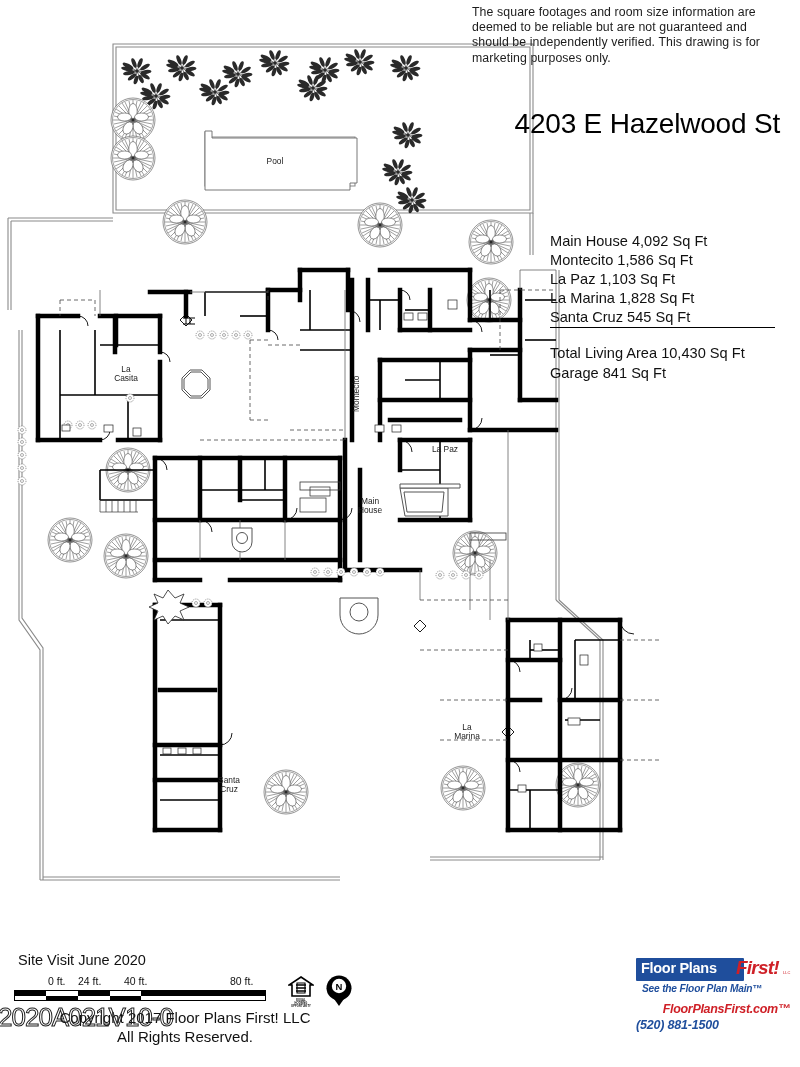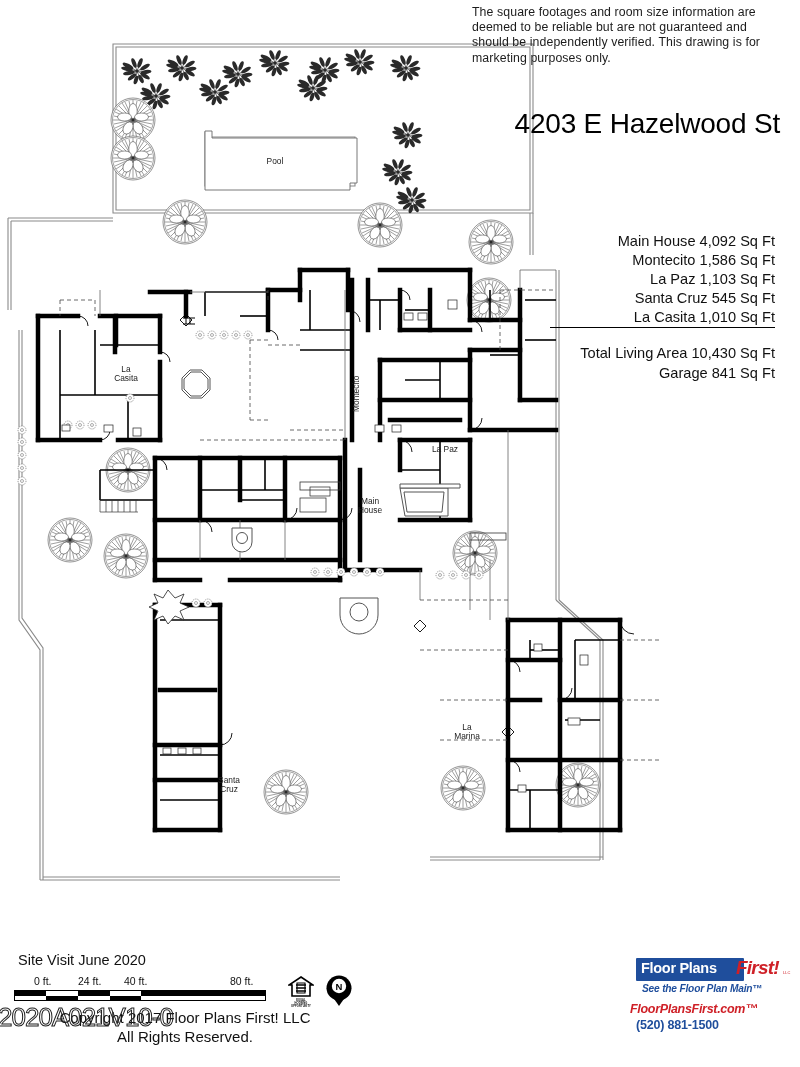--- a/index.html
+++ b/index.html
@@ -39,21 +39,21 @@
     letter-spacing: -.2px;
     color: #000;
     white-space: nowrap;
   }
 
   
   #areas {
     position: absolute;
     left: 550px; top: 232px;
     width: 225px;
-    text-align: right;
+    text-align: left;
     font-size: 14.6px;
     line-height: 19.1px;
     color: #111;
   }
   #areas .arow { white-space: nowrap; }
   #areas .total {
     border-top: 1.3px solid #000;
     padding-top: 16px;
   }
 
@@ -146,25 +146,25 @@
   }
   #logotm { position:absolute; left: 147px; top: 12px; font-size: 4px; color:#cf2027;}
   #tagline {
     margin-top: 1px; margin-left: 22px;
     font-size: 10.2px; font-style: italic; font-weight: bold;
     color: #1f4e9c; letter-spacing: -.2px;
   }
   #weburl {
     margin-top: 8px; margin-left: 10px;
     font-size: 12.5px; font-style: italic; font-weight: bold;
-    color: #cf2027; letter-spacing: -.3px;
+    color: #cf2027; letter-spacing: -.3px; text-align: right;
   }
   #phone {
     margin-top: 2px; margin-left: 16px;
-    font-size: 12.5px; font-weight: bold;
+    font-size: 12.5px; font-style: italic; font-weight: bold;
     color: #1f4e9c; letter-spacing: -.2px;
   }
 
   
   #plan { position: absolute; left: 0; top: 0; width: 800px; height: 1067px; }
   .rmlabel {
     position: absolute;
     font-size: 8.4px;
     line-height: 9.4px;
     text-align: center;
@@ -583,31 +583,31 @@
 Marina</div>
 
   <div id="disclaimer">The square footages and room size information are deemed to be reliable but are not guaranteed and should be independently verified. This drawing is for marketing purposes only.</div>
 
   <div id="title">4203 E Hazelwood St</div>
 
   <div id="areas">
     <div class="arow">Main House 4,092 Sq Ft</div>
     <div class="arow">Montecito 1,586 Sq Ft</div>
     <div class="arow">La Paz 1,103 Sq Ft</div>
+    <div class="arow">La Marina 1,828 Sq Ft</div>
     <div class="arow">Santa Cruz 545 Sq Ft</div>
-    <div class="arow">La Casita 1,010 Sq Ft</div>
     <div class="arow total">Total Living Area 10,430 Sq Ft</div>
     <div class="arow">Garage 841 Sq Ft</div>
   </div>
 
   <div id="sitevisit">Site Visit June 2020</div>
 
   <div id="scalewrap">
     <div id="scalelabels">
-      <span style="left:20px;">0 ft.</span>
+      <span style="left:34px;">0 ft.</span>
       <span style="left:64px;">24 ft.</span>
       <span style="left:110px;">40 ft.</span>
       <span style="left:216px;">80 ft.</span>
     </div>
     <div id="scalebar">
       <div class="segB" style="left:0px; top:0; width:31px;"></div>
       <div class="segB" style="left:31px; top:50%; width:32px;"></div>
       <div class="segB" style="left:63px; top:0; width:32px;"></div>
       <div class="segB" style="left:95px; top:50%; width:31px;"></div>
       <div class="seg" style="left:126px; top:0; height:50%; width:124px;"></div>

